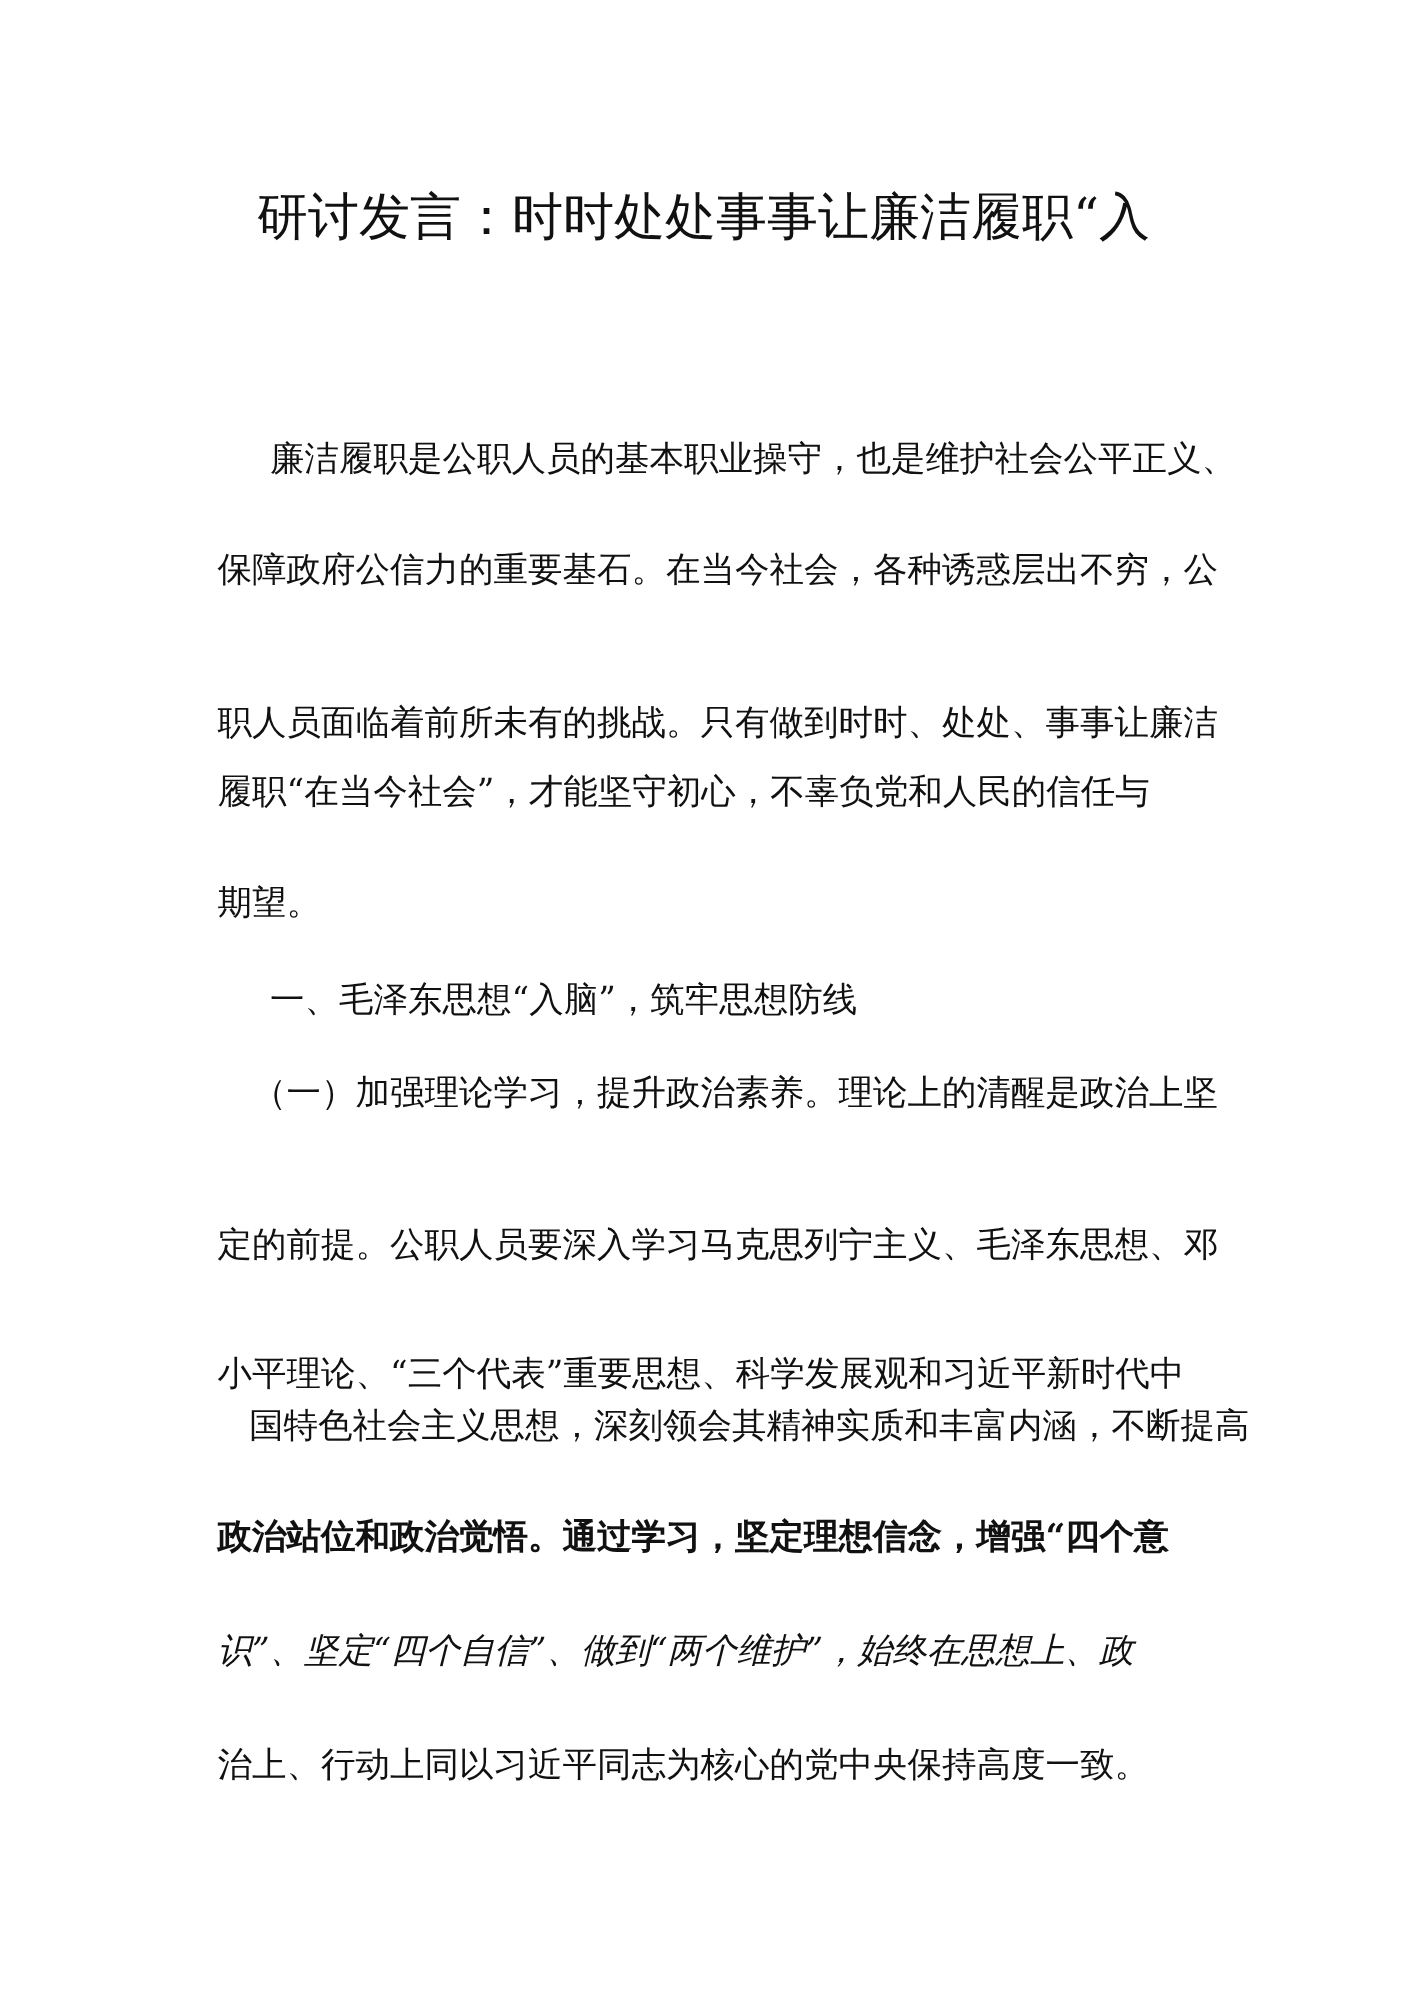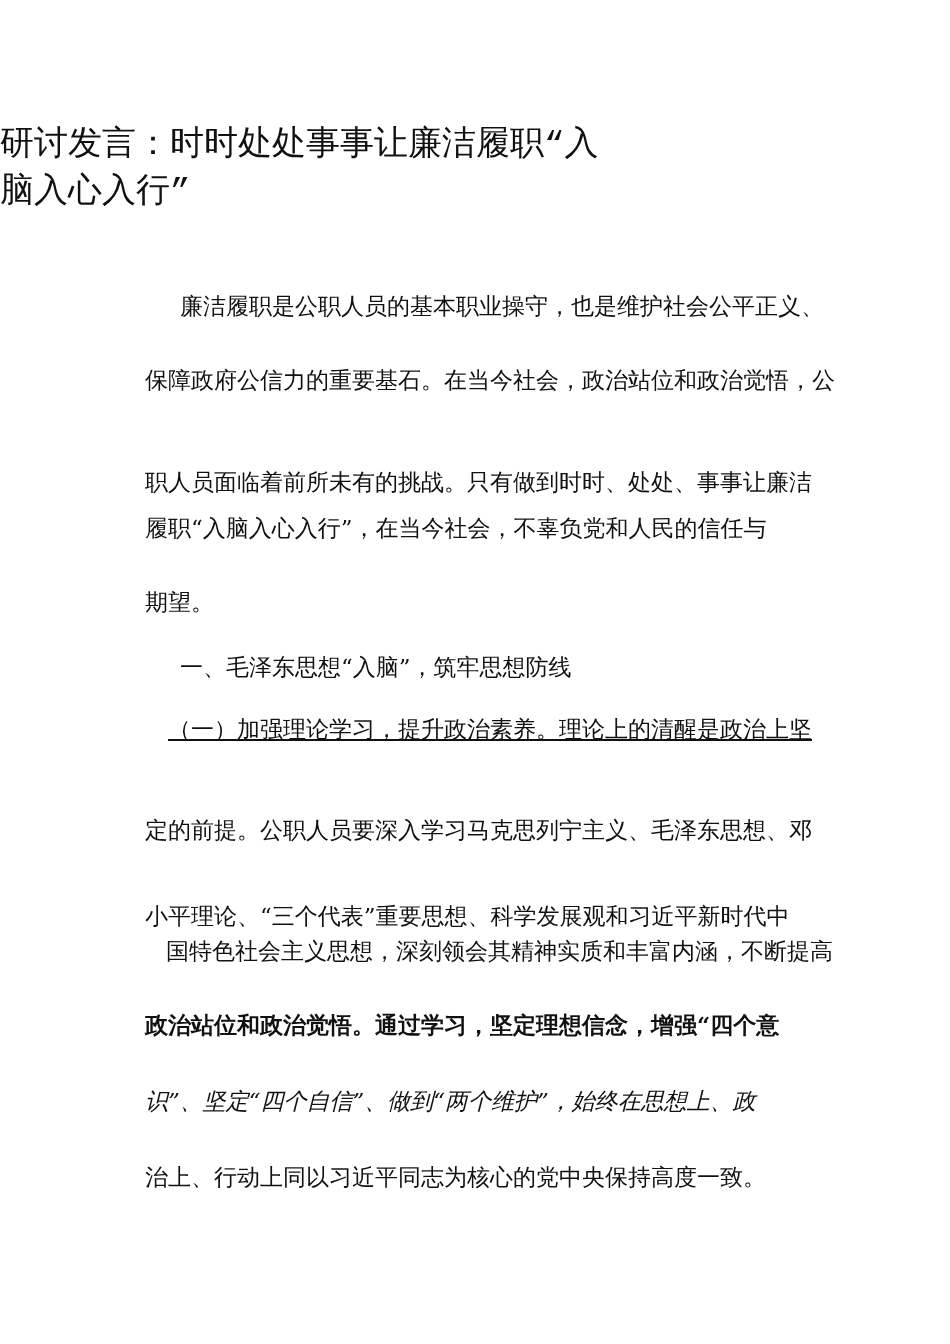--- a/index.html
+++ b/index.html
@@ -19,52 +19,50 @@
     position: absolute;
     left: 0; top: 0;
     width: 950px;
     height: 1344px;
     background: #ffffff;
   }
   .title-line {
     position: absolute;
     left: 0;
     width: 938px;
-    text-align: left;
+    text-align: center;
     font-size: 34px;
     line-height: 40px;
     white-space: nowrap;
     color: #111;
-    font-family: Liberation Mono, monospace;
   }
   .line {
     position: absolute;
     left: 145px;
     width: 660px;
     font-size: 23px;
     line-height: 28px;
     white-space: nowrap;
     color: #111;
   }
   .line.indent { left: 180px; width: 625px; }
-  .line.indent-paren { left: 168px; width: 637px; text-decoration: underline; }
+  .line.indent-paren { left: 168px; width: 637px; }
 </style>
 </head>
 <body>
 
 <div class="page">
 
   <div class="title-line" style="top:125px;">研讨发言：时时处处事事让廉洁履职“入</div>
-  <div class="title-line" style="top:172px;">脑入心入行”</div>
 
   <div>
     <div class="line indent" style="top:292px;">廉洁履职是公职人员的基本职业操守，也是维护社会公平正义、</div>
-    <div class="line" style="top:366px;">保障政府公信力的重要基石。在当今社会，政治站位和政治觉悟，公</div>
+    <div class="line" style="top:366px;">保障政府公信力的重要基石。在当今社会，各种诱惑层出不穷，公</div>
     <div class="line" style="top:440px;margin-top:28px;">职人员面临着前所未有的挑战。只有做到时时、处处、事事让廉洁</div>
-    <div class="line" style="top:514px;">履职“入脑入心入行”，在当今社会，不辜负党和人民的信任与</div>
+    <div class="line" style="top:514px;">履职“在当今社会”，才能坚守初心，不辜负党和人民的信任与</div>
     <div class="line" style="top:588px;">期望。</div>
   </div>
 
   <div class="line indent" style="top:653px;">一、毛泽东思想“入脑”，筑牢思想防线</div>
 
   <div>
     <div class="line indent-paren" style="top:715px;">（一）加强理论学习，提升政治素养。理论上的清醒是政治上坚</div>
     <div class="line" style="top:789px;margin-top:27px;">定的前提。公职人员要深入学习马克思列宁主义、毛泽东思想、邓</div>
     <div class="line" style="top:863px;margin-top:39px;">小平理论、“三个代表”重要思想、科学发展观和习近平新时代中</div>
     <div class="line" style="top:937px;margin-left:21px;">国特色社会主义思想，深刻领会其精神实质和丰富内涵，不断提高</div>

